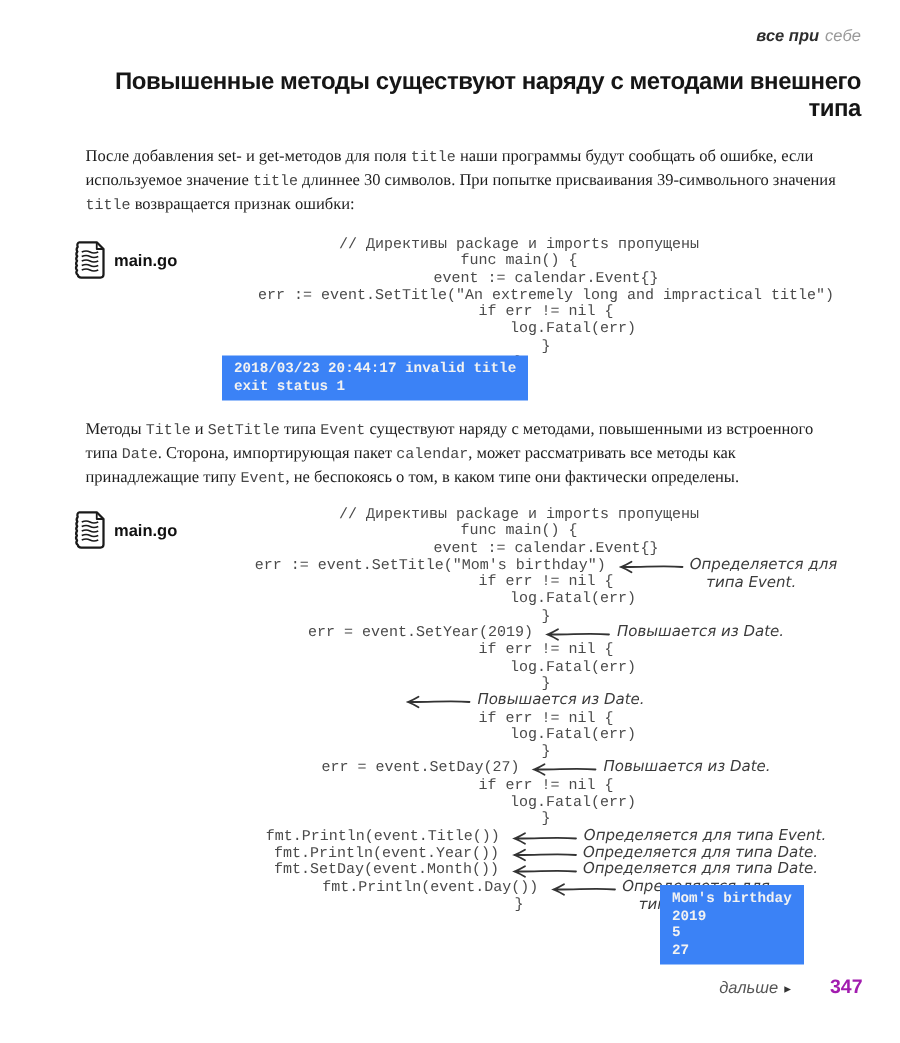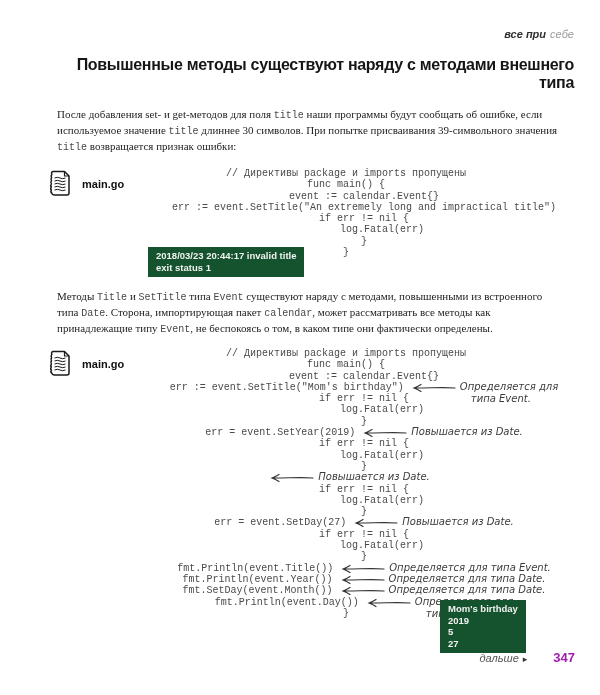--- a/index.html
+++ b/index.html
@@ -1,53 +1,53 @@
 <!DOCTYPE html>
 <html><head>
 <meta charset="utf-8">
 <style>
   html,body{margin:0;padding:0;background:#ffffff;}
   body{width:600px;height:695px;position:relative;overflow:hidden;
        font-family:"Liberation Serif",serif;color:#222;}
-  .page{position:absolute;inset:0;padding:28px 26px 0 45px;box-sizing:border-box;}
+  .page{position:absolute;inset:0;padding:18px 26px 0 45px;box-sizing:border-box;}
 
   
   .running-head{display:flex;justify-content:flex-end;align-items:baseline;gap:4px;
     font-family:"Liberation Sans",sans-serif;font-size:11px;font-style:italic;}
   .rh-bold{font-weight:bold;color:#2e2e2e;}
   .rh-rest{color:#9a9a9a;}
 
   
   .page-title{margin:16px 0 0;font-family:"Liberation Sans",sans-serif;font-weight:bold;
     font-size:16px;letter-spacing:-0.3px;color:#161616;text-align:right;}
 
   
   .body-par{margin:15px 12px 0;font-size:11px;line-height:14px;max-width:536px;color:#1d1d1d;}
   .body-par .mono{font-family:"Liberation Mono","DejaVu Sans Mono",monospace;font-size:10px;color:#474747;}
 
   
   .codeblock{position:relative;}
   #block1{margin-top:13px;}
   #block2{margin-top:11px;}
-  .file-tag{position:absolute;left:3px;top:1px;display:flex;align-items:center;gap:9px;}
+  .file-tag{position:absolute;left:3px;top:1px;display:flex;align-items:center;gap:3px;}
   .file-label{font-family:"Liberation Sans",sans-serif;font-weight:bold;font-size:11px;color:#101010;}
   .code-lines{margin-left:73px;position:relative;
     font-family:"Liberation Mono","DejaVu Sans Mono",monospace;font-size:10px;
     line-height:11.3px;color:#4a4a4a;}
   #code1{height:106px;}
   #code2{height:307px;}
   .code-line{white-space:pre;display:flex;align-items:flex-start;height:11.3px;justify-content:center;}
   .arrow-icon{flex:none;margin:1px 4px 0 6px;}
   .note{font-family:"DejaVu Sans",sans-serif;font-style:italic;font-size:10px;
     line-height:12.5px;color:#3b3b3b;white-space:nowrap;margin-top:-1px;}
   .note-line + .note-line{margin-left:11px;}
 
   
-  .output-box{position:absolute;background:#14532d;color:#f2f2f2;
-    font-family:Liberation Sans, sans-serif;font-weight:bold;
+  .output-box{position:absolute;background:#3b82f6;color:#f2f2f2;
+    font-family:Liberation Mono, monospace;font-weight:bold;
     font-size:9.5px;line-height:11.5px;padding:3px 8px 4px;white-space:pre;}
   #out1{left:30px;top:79px;}
   #out2{left:322px;top:252px;}
 
   
   .page-footer{position:absolute;top:650px;right:25px;display:flex;align-items:baseline;gap:18px;
     font-family:"Liberation Sans",sans-serif;}
   .footer-next{font-style:italic;font-size:11px;color:#555;}
   .footer-arrow{font-size:9px;font-style:normal;color:#333;margin-left:4px;}
   .page-number{font-weight:bold;font-size:13px;color:#a21caf;margin-left:8px;}

